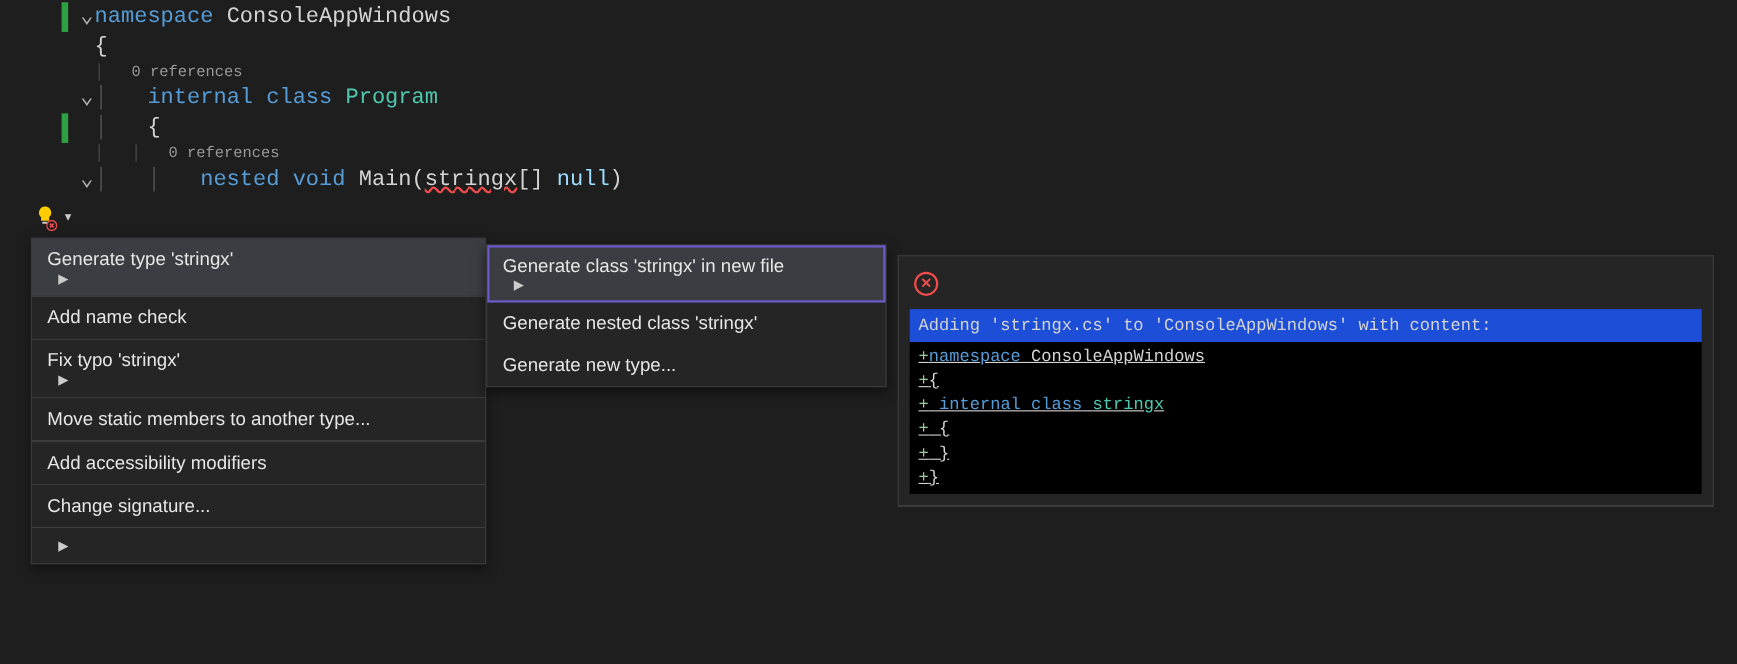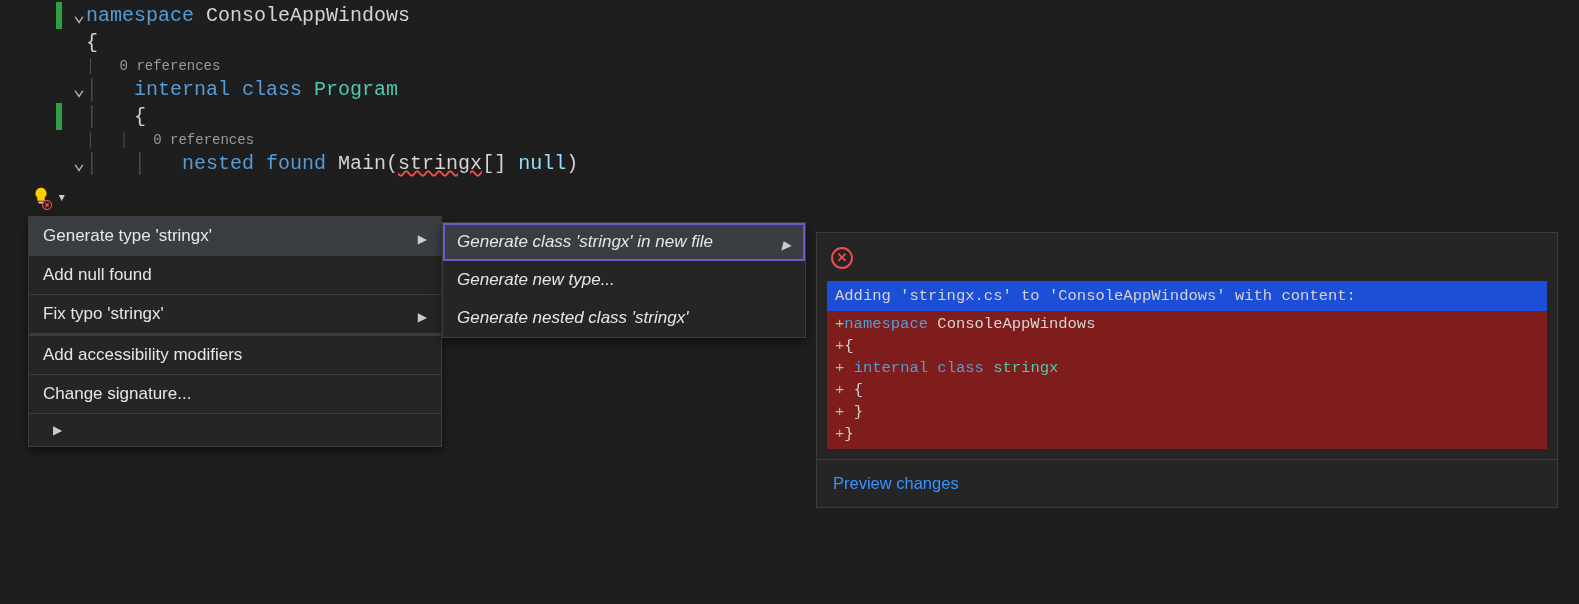--- a/index.html
+++ b/index.html
@@ -13,32 +13,32 @@
   .id{color:#9cdcfe;}
   .plain{color:#d4d4d4;}
   .err{color:#d4d4d4;text-decoration:underline wavy #f14c4c;}
   .codelens{color:#999999;font-size:14px;line-height:20px;height:20px;padding-left:0;display:flex;align-items:center;}
   .guide{color:#505050;}
   .caret{display:inline-block;color:#888;transform:scale(0.8);}
   .lb-wrap{position:absolute;left:30px;top:186px;display:flex;align-items:center;}
   .lb{width:22px;height:22px;position:relative;}
   .menu{position:absolute;background:#252526;border:1px solid #3c3c3c;box-shadow:0 4px 10px rgba(0,0,0,.5);font-size:17px;}
   .menu1{left:28px;top:216px;width:412px;}
-  .menu-item{display:flex;align-items:flex-end;justify-content:space-between;padding:9px 14px;color:#e6e6e6;cursor:default;}
+  .menu-item{display:flex;align-items:flex-start;justify-content:space-between;padding:9px 14px;color:#e6e6e6;cursor:default;flex-direction:column;}
   .menu-item.sel{background:#3a3d41;}
   .menu-sep{height:1px;background:#3c3c3c;margin:0;}
   .menu-arrow{color:#cccccc;font-size:12px;padding-left:10px;}
-  .menu2{left:442px;top:222px;width:362px;font-style:italic;}
+  .menu2{left:442px;top:222px;width:362px;}
   .menu2 .menu-item.sel{outline:2px solid #6a5acd;outline-offset:-2px;}
   .preview{position:absolute;left:816px;top:232px;width:740px;border:1px solid #3c3c3c;background:#252526;font-size:16.5px;}
   .pv-head{display:flex;align-items:flex-start;padding:12px 14px 8px 14px;gap:10px;color:#d0d0d0;line-height:24px;}
   .pv-err-icon{flex:0 0 auto;width:18px;height:18px;border-radius:50%;border:2px solid #f14c4c;display:flex;align-items:center;justify-content:center;color:#f14c4c;font-weight:bold;font-size:13px;margin-top:2px;}
   .pv-code-area{margin:4px 10px 0 10px;font-family:Consolas,"Courier New",monospace;font-size:15.5px;line-height:22px;}
   .pv-code-title{color:#d4d4d4;background:#1d4ed8;padding:4px 8px;font-family:Liberation Mono, monospace;}
-  .pv-code-block{background:#7f1d1d;padding:2px 8px 4px 8px;}
+  .pv-code-block{background:#000000;padding:2px 8px 4px 8px;text-decoration:underline;}
   .pv-code-block .plus{color:#9ccc9c;}
   .pv-sep{height:1px;background:#3c3c3c;margin:10px 0 0 0;}
   .pv-link{color:#3794ff;padding:14px 16px;cursor:pointer;}
   .errcode{color:#3794ff;}
   .chev{display:inline-block;width:14px;text-align:center;color:#b0b0b0;}
 </style>
 </head>
 <body>
 <div class="editor">
 
@@ -86,21 +86,21 @@
       <span class="chev"> </span>
       <span class="guide">│   │   </span>
       <span>0 references</span>
     </div>
 
     <div class="line">
       <div class="gutter"></div>
       <span class="chev">⌄</span>
       <span class="guide">│   │   </span>
       <span class="kw">nested</span><span> </span>
-      <span class="kw">found</span><span> </span>
+      <span class="kw">void</span><span> </span>
       <span class="plain">Main</span><span class="plain">(</span><span class="err">stringx</span><span class="plain">[]</span><span> </span><span class="id">null</span><span class="plain">)</span>
     </div>
   </div>
 
   <div class="lb-wrap">
     <svg class="lb" viewBox="0 0 24 24">
       <path d="M12 2a6 6 0 00-4 10.5V16h8v-3.5A6 6 0 0012 2z" fill="#ffcc00"></path>
       <rect x="9" y="17" width="6" height="2" rx="1" fill="#cccccc"></rect>
     </svg>
     <svg width="10" height="10" viewBox="0 0 10 10" style="position:absolute;left:12px;top:14px">
@@ -110,28 +110,31 @@
     <span class="caret" style="margin-left:6px;color:#cccccc">▾</span>
   </div>
 
   <div class="menu menu1">
     <div class="menu-item sel">
       <span>Generate type 'stringx'</span>
       <span class="menu-arrow">▶</span>
     </div>
     <div class="menu-sep"></div>
     <div class="menu-item">
-      <span>Add null found</span>
+      <span>Add name check</span>
     </div>
     <div class="menu-sep"></div>
     <div class="menu-item">
       <span>Fix typo 'stringx'</span>
       <span class="menu-arrow">▶</span>
     </div>
     <div class="menu-sep"></div>
+    <div class="menu-item">
+      <span>Move static members to another type...</span>
+    </div>
     <div class="menu-sep"></div>
     <div class="menu-sep"></div>
     <div class="menu-item">
       <span>Add accessibility modifiers</span>
     </div>
     <div class="menu-sep"></div>
     <div class="menu-item">
       <span>Change signature...</span>
     </div>
     <div class="menu-sep"></div>
@@ -139,41 +142,38 @@
       <span class="menu-arrow">▶</span>
     </div>
   </div>
 
   <div class="menu menu2">
     <div class="menu-item sel">
       <span>Generate class 'stringx' in new file</span>
       <span class="menu-arrow">▶</span>
     </div>
     <div class="menu-item">
-      <span>Generate new type...</span>
+      <span>Generate nested class 'stringx'</span>
     </div>
     <div class="menu-item">
-      <span>Generate nested class 'stringx'</span>
+      <span>Generate new type...</span>
     </div>
   </div>
 
   <div class="preview">
     <div class="pv-head">
       <div class="pv-err-icon">✕</div>
     </div>
     <div class="pv-code-area">
       <div class="pv-code-title"> Adding 'stringx.cs' to 'ConsoleAppWindows' with content:</div>
       <div class="pv-code-block">
         <div><span class="plus">+</span><span class="kw">namespace</span> <span class="plain">ConsoleAppWindows</span></div>
         <div><span class="plus">+</span><span class="plain">{</span></div>
         <div><span class="plus">+</span><span>    </span><span class="kw">internal</span> <span class="kw">class</span> <span class="cls">stringx</span></div>
         <div><span class="plus">+</span><span>    </span><span class="plain">{</span></div>
         <div><span class="plus">+</span><span>    </span><span class="plain">}</span></div>
         <div><span class="plus">+</span><span class="plain">}</span></div>
       </div>
     </div>
     <div class="pv-sep"></div>
-    <div class="pv-link">
-      <span>Preview changes</span>
-    </div>
   </div>
 
 </div>
 
 </body></html>

